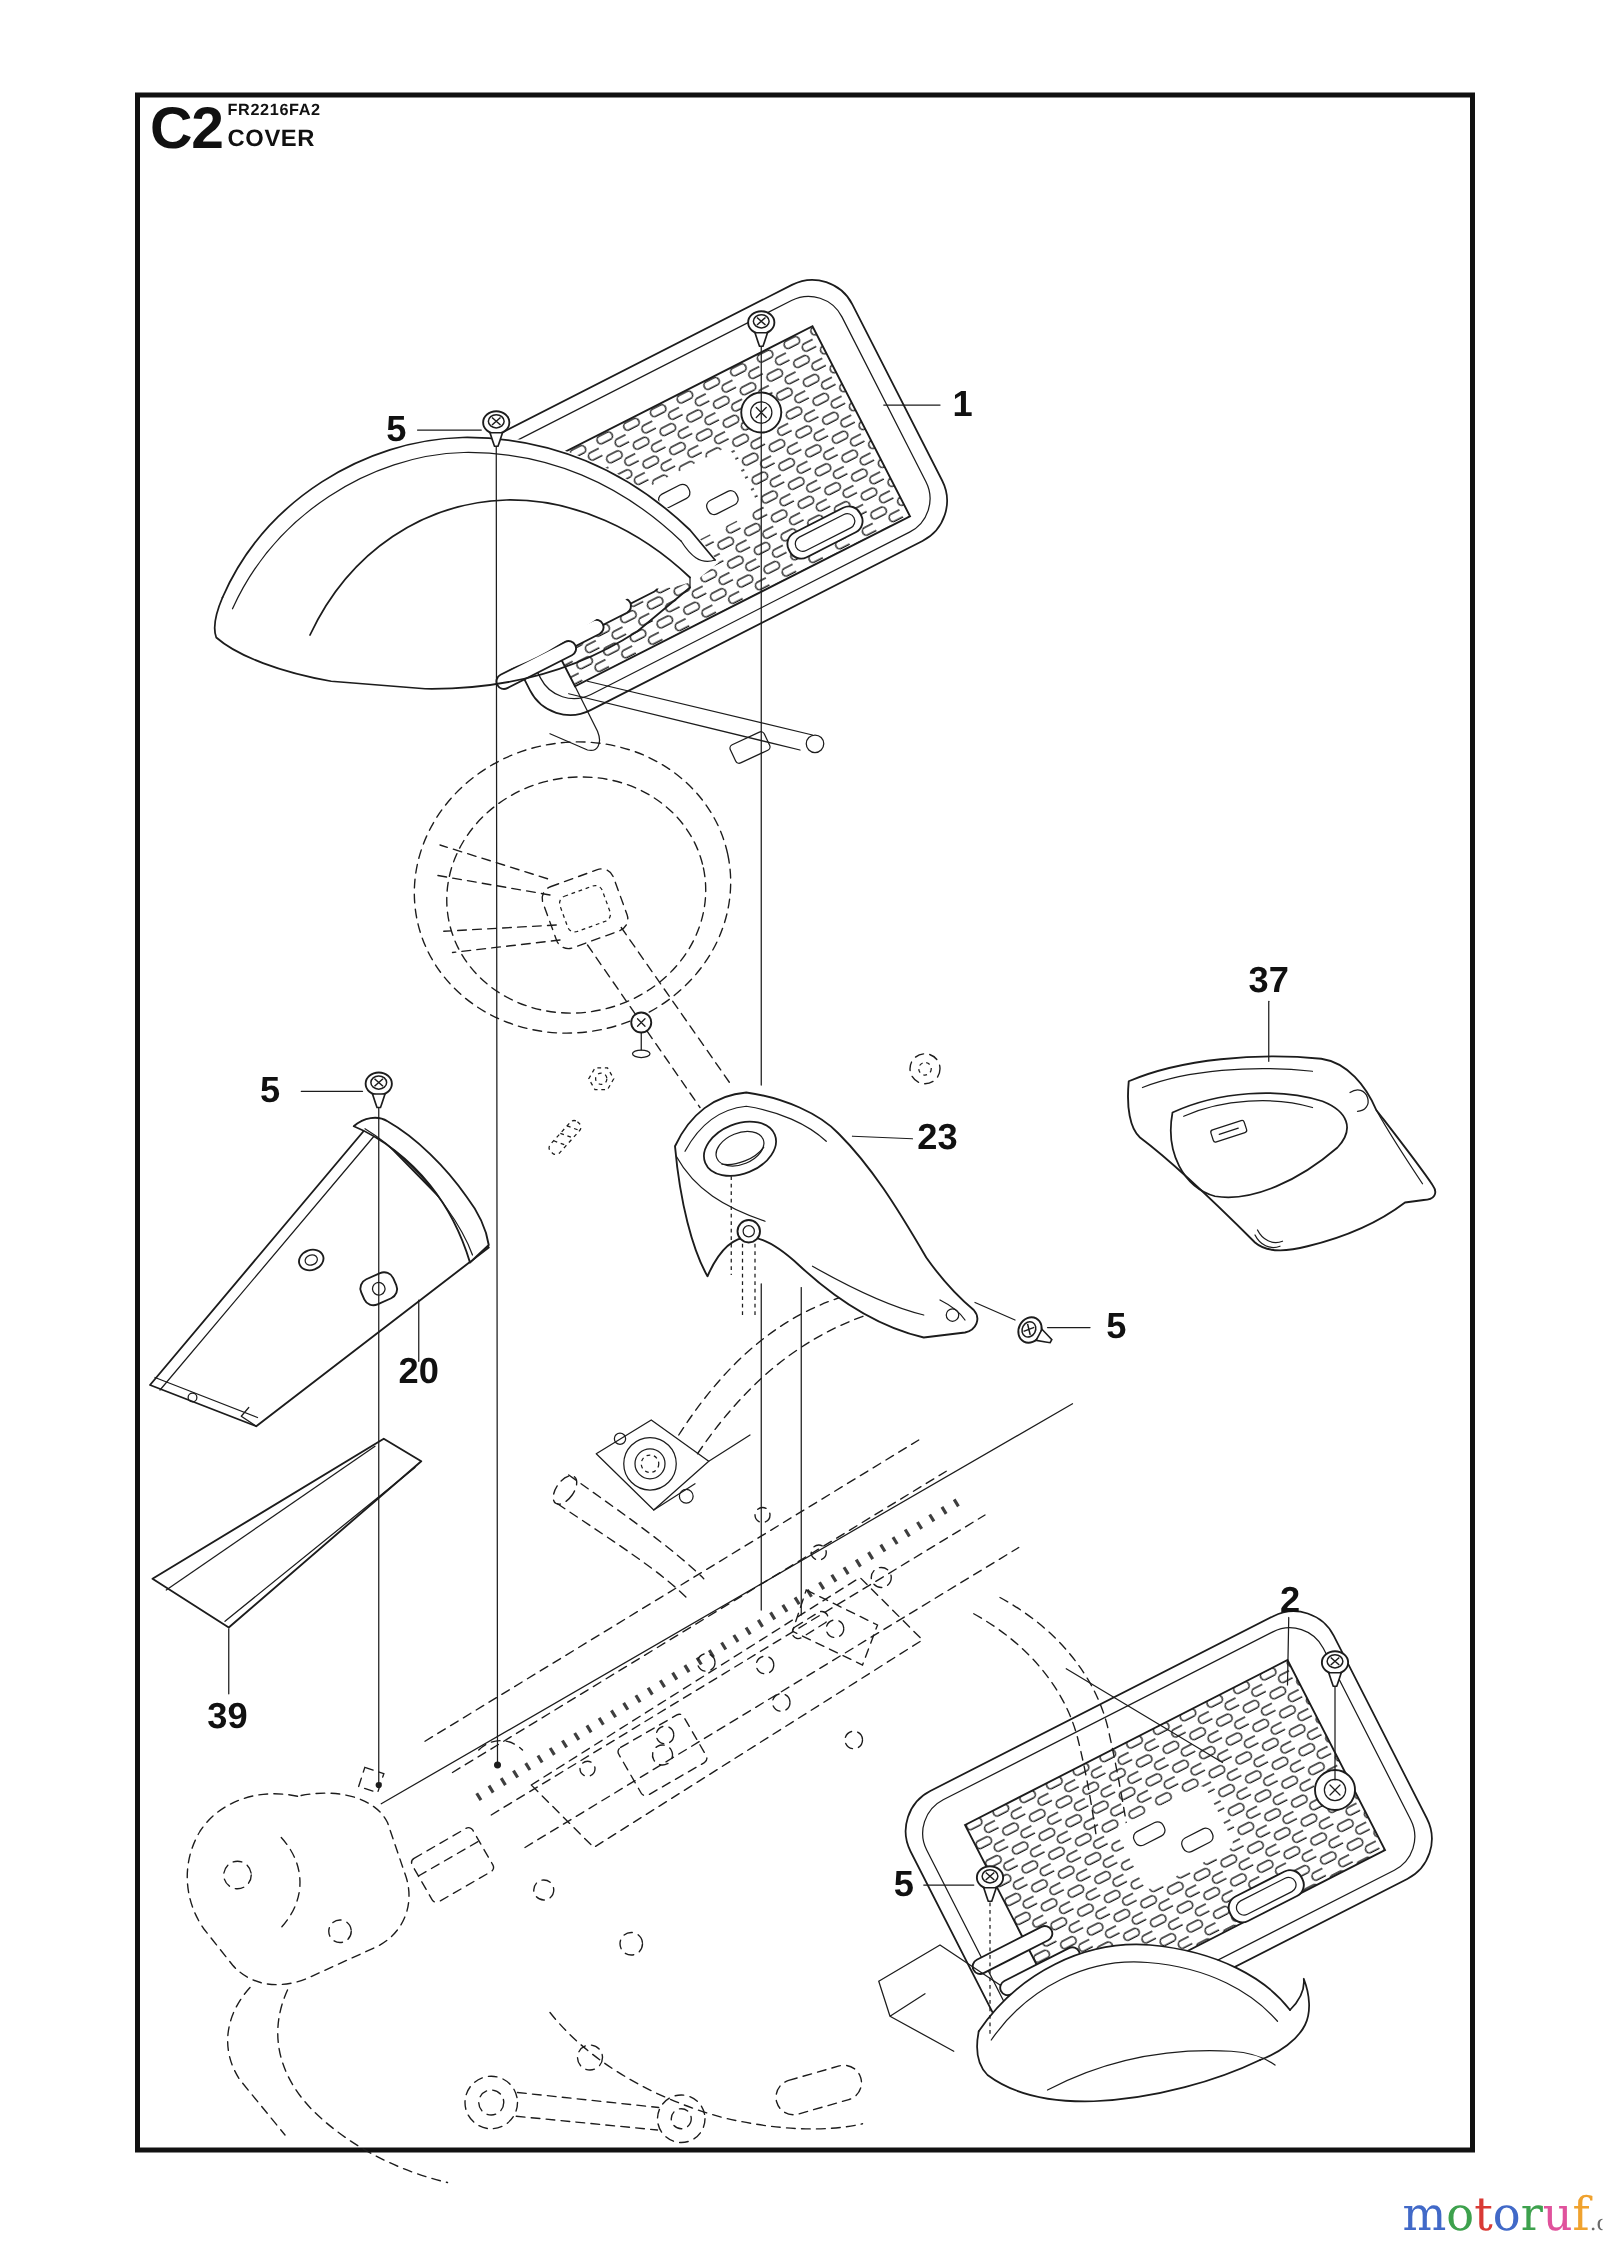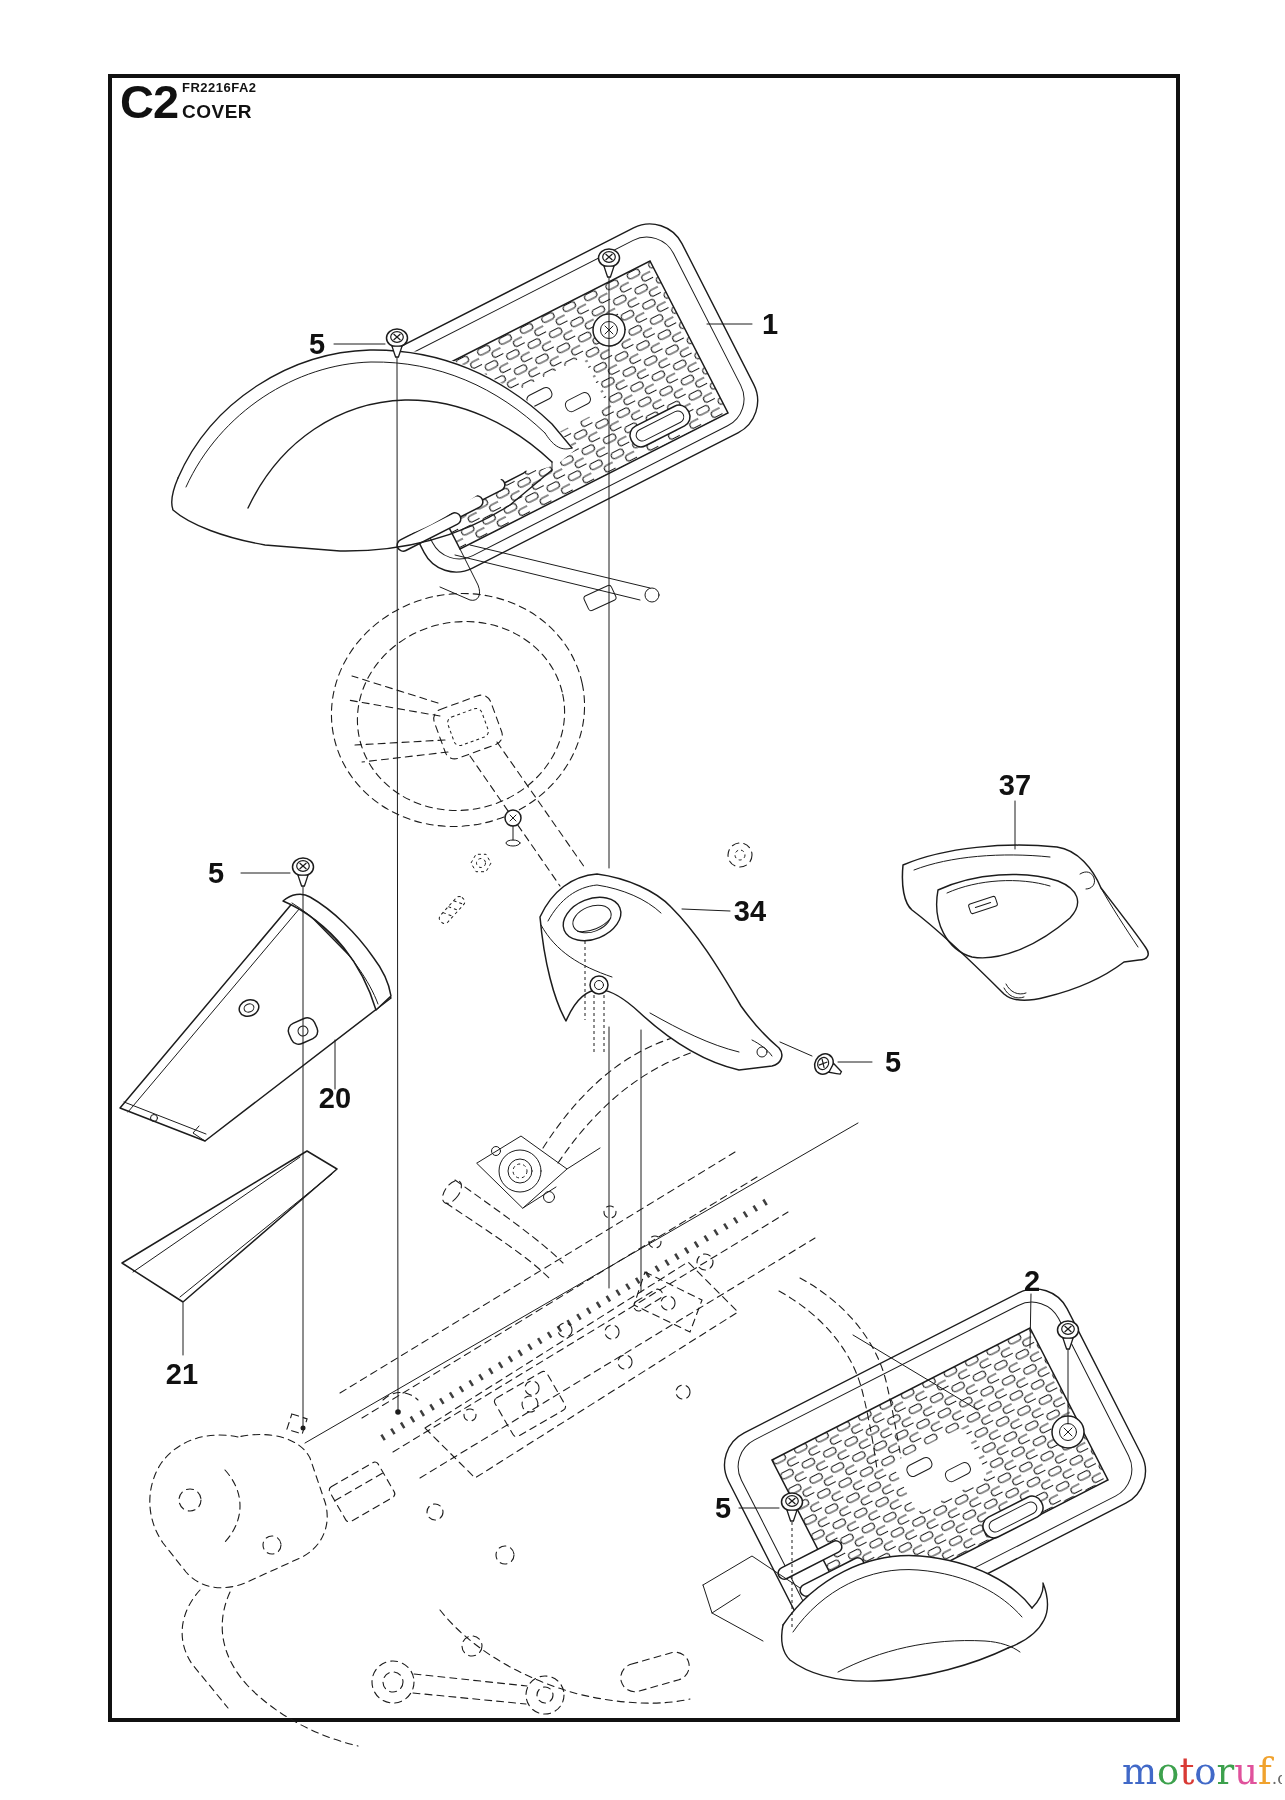--- a/index.html
+++ b/index.html
@@ -345,22 +345,22 @@
   </svg>
 
   <div class="hdr-code">C2</div>
   <div class="hdr-model">FR2216FA2</div>
   <div class="hdr-section">COVER</div>
 
   <div class="callout" style="left:770px;top:324px">1</div>
   <div class="callout" style="left:317px;top:344px">5</div>
   <div class="callout" style="left:216px;top:873px">5</div>
   <div class="callout" style="left:335px;top:1098px">20</div>
-  <div class="callout" style="left:182px;top:1374px">21</div>
-  <div class="callout" style="left:750px;top:911px">34</div>
+  <div class="callout" style="left:182px;top:1374px">39</div>
+  <div class="callout" style="left:750px;top:911px">23</div>
   <div class="callout" style="left:893px;top:1062px">5</div>
   <div class="callout" style="left:1015px;top:785px">37</div>
   <div class="callout" style="left:1032px;top:1281px">2</div>
   <div class="callout" style="left:723px;top:1508px">5</div>
 
   <div class="wm">
     <span style="color: rgb(65, 105, 200);">m</span><span style="color: rgb(61, 161, 77);">o</span><span style="color: rgb(217, 58, 53);">t</span><span style="color: rgb(65, 105, 200);">o</span><span style="color: rgb(61, 161, 77);">r</span><span style="color: rgb(224, 82, 156);">u</span><span style="color: rgb(240, 162, 46);">f</span><span class="suf" style="color: rgb(107, 107, 107);">.de</span>
   </div>
 </div>
 

